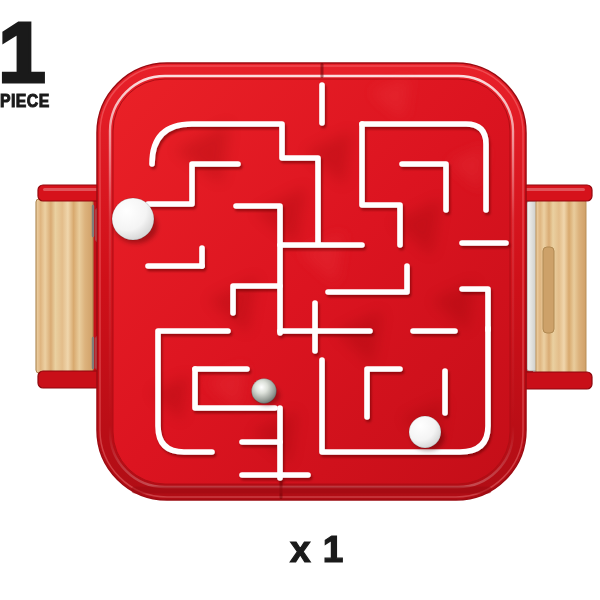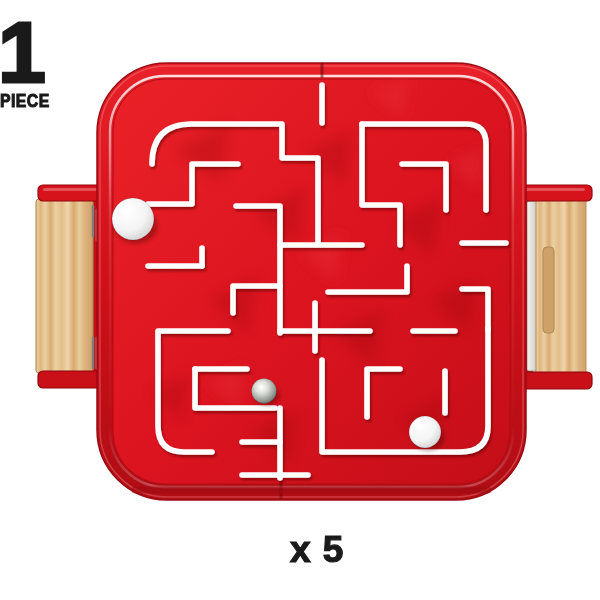--- a/index.html
+++ b/index.html
@@ -191,14 +191,14 @@
     <g id="maze-balls">
         <ellipse cx="136" cy="226.35" rx="21.42" ry="17.22" fill="rgba(60,0,0,0.35)" filter="url(#soft2)"></ellipse>
         <circle cx="133" cy="219" r="21" fill="url(#ballWhite)" stroke="rgba(0,0,0,0.18)" stroke-width="0.8"></circle>
         <ellipse cx="267" cy="395.375" rx="12.75" ry="10.25" fill="rgba(60,0,0,0.35)" filter="url(#soft2)"></ellipse>
         <circle cx="264" cy="391" r="12.5" fill="url(#ballSteel)" stroke="rgba(0,0,0,0.18)" stroke-width="0.8"></circle>
         <ellipse cx="428" cy="437.6" rx="16.32" ry="13.12" fill="rgba(60,0,0,0.35)" filter="url(#soft2)"></ellipse>
         <circle cx="425" cy="432" r="16" fill="url(#ballWhite)" stroke="rgba(0,0,0,0.18)" stroke-width="0.8"></circle>
       </g>
   </svg>
 
-  <div class="qty-footer">x 5</div>
+  <div class="qty-footer">x 1</div>
 </div>
 
 </body></html>

